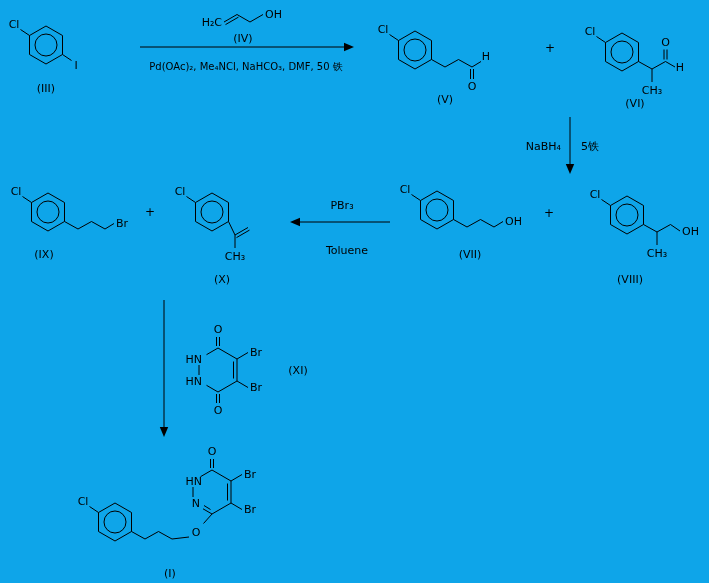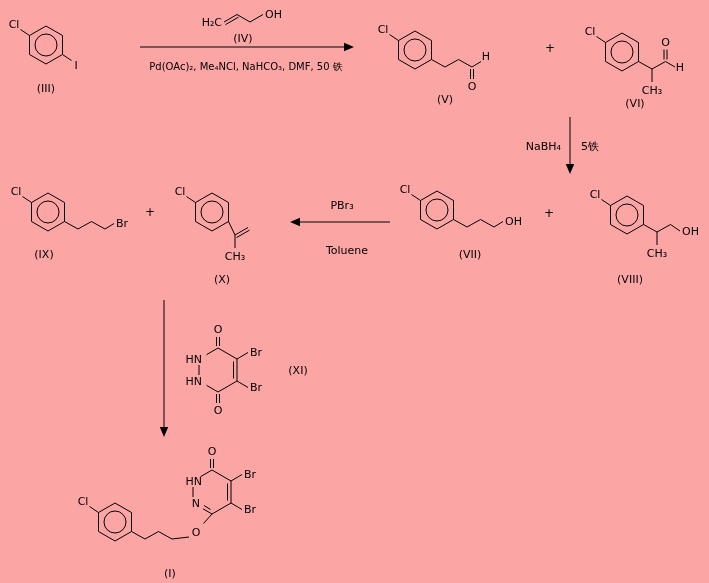--- a/index.html
+++ b/index.html
@@ -1,21 +1,21 @@
 <!DOCTYPE html>
 <html><head>
 <meta charset="utf-8">
 <style>
   * { margin:0; padding:0; box-sizing:border-box; }
   html,body { background:#ffffff; }
   body {
     width:709px; height:583px;
     font-family:"DejaVu Sans", sans-serif;
   }
-  .scheme-canvas { position:relative; width:709px; height:583px; background:#fca5a5; overflow:hidden; }
+  .scheme-canvas { position:relative; width:709px; height:583px; background:#0ea5e9; overflow:hidden; }
   svg text { font-family:"DejaVu Sans", sans-serif; font-size:11px; fill:#000; }
   svg text.cond { font-size:10px; }
   svg text.plus { font-size:12px; }
   .bond { stroke:#000; stroke-width:1; fill:none; }
   .ring { stroke:#000; stroke-width:1; fill:none; }
   .head { fill:#000; stroke:none; }
 </style>
 </head>
 <body>
 

